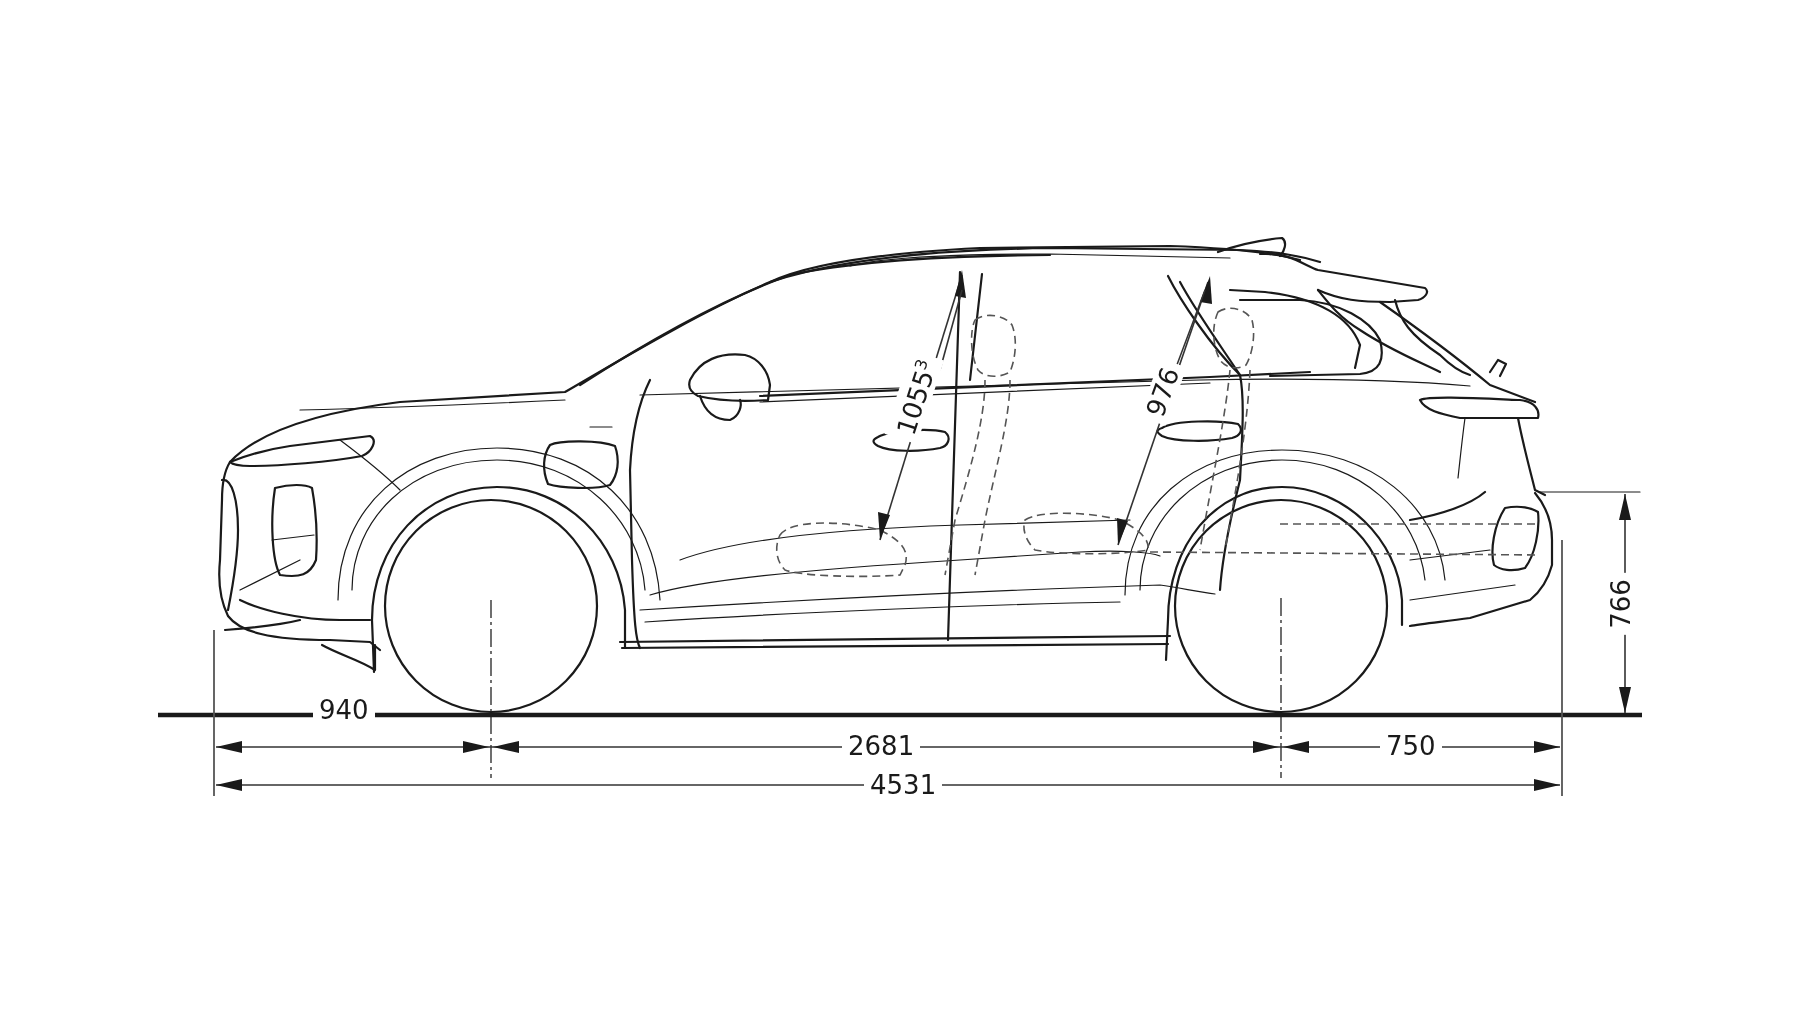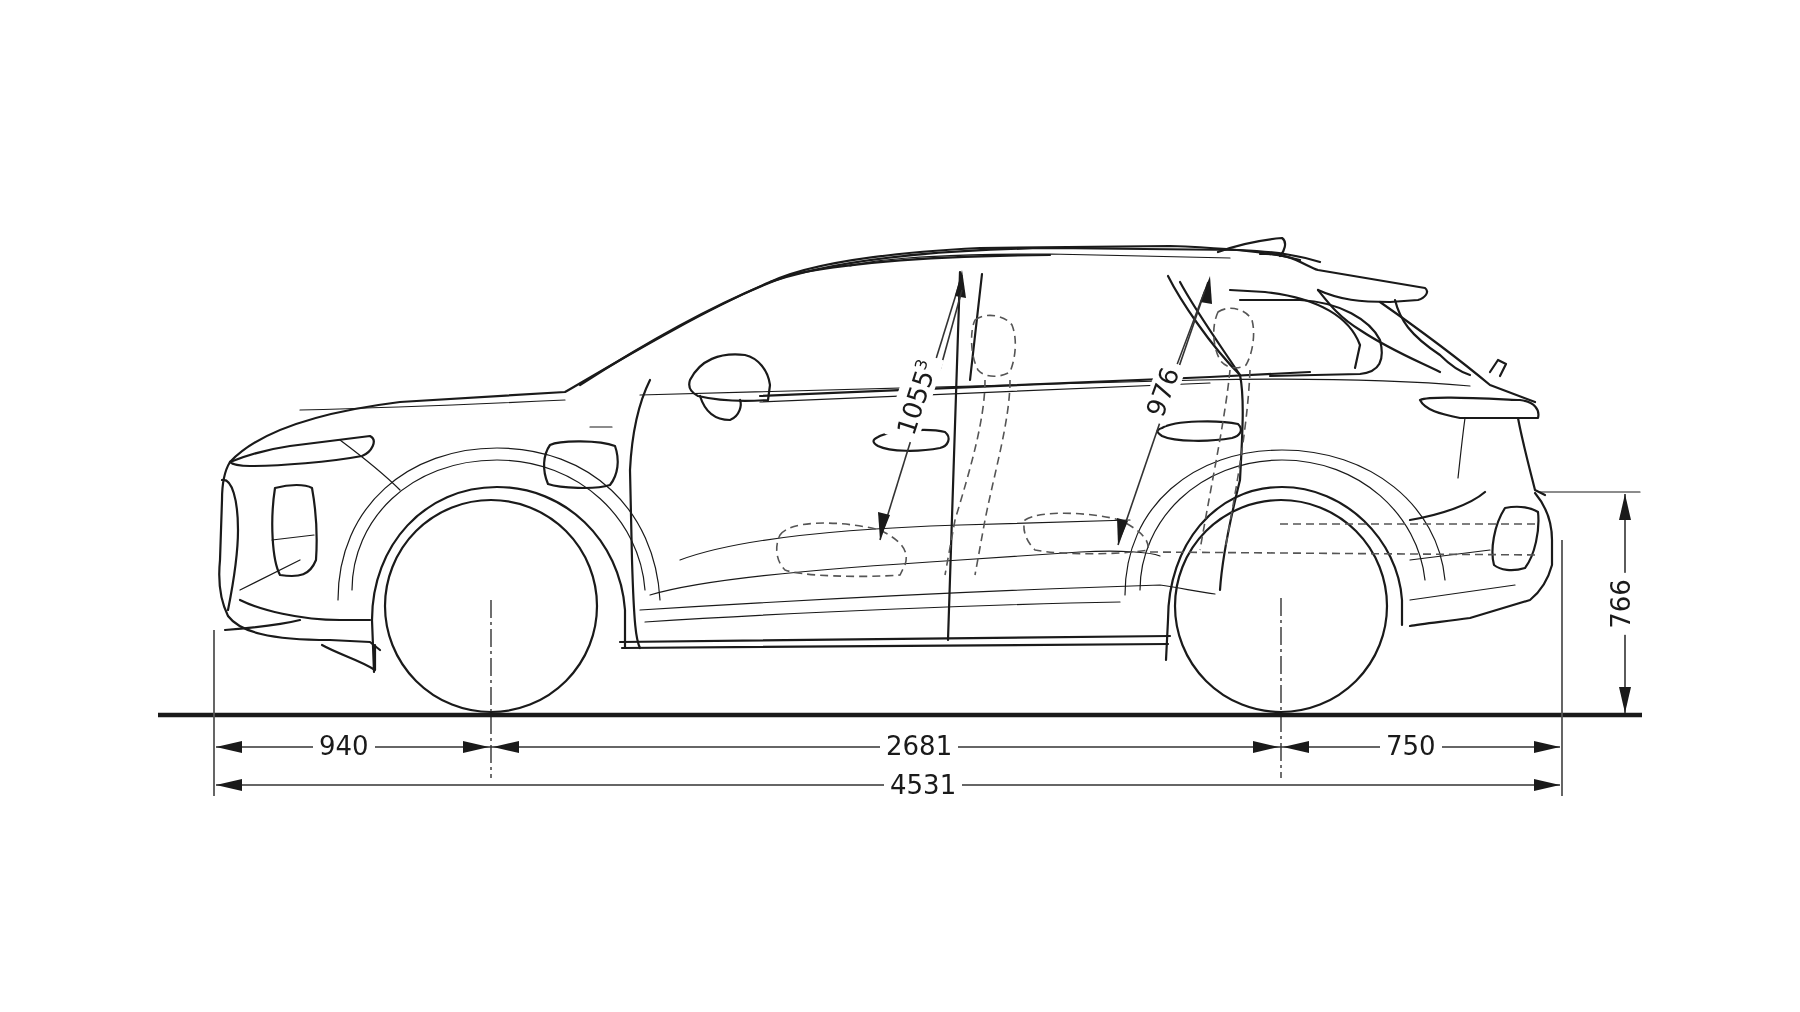--- a/index.html
+++ b/index.html
@@ -154,23 +154,23 @@
     <polygon class="arrow" points="1560,785 1534,779 1534,791"></polygon>
   </g>
 
   <g>
     <line x1="1625" y1="494" x2="1625" y2="713" class="dim"></line>
     <polygon class="arrow" points="1625,494 1619,520 1631,520"></polygon>
     <polygon class="arrow" points="1625,713 1619,687 1631,687"></polygon>
   </g>
 </svg>
 
-<div class="lbl" style="left:313px;top:732px;">940</div>
-<div class="lbl" style="left:880px;top:732px;text-align:center;">2681</div>
+<div class="lbl" style="left:313px;top:696px;">940</div>
+<div class="lbl" style="left:842px;top:732px;text-align:center;">2681</div>
 <div class="lbl" style="left:1380px;top:732px;">750</div>
-<div class="lbl" style="left:884px;top:771px;">4531</div>
+<div class="lbl" style="left:864px;top:771px;">4531</div>
 
 <div class="lbl" style="left:1590px;top:590px;transform:rotate(-90deg);transform-origin:center;background:#fff;">766</div>
 
 <div class="lbl" style="left:870px;top:380px;transform:rotate(-72deg);transform-origin:center;background:#fff;"><span>1055</span><sup style="font-size:16px;">3</sup></div>
 
 <div class="lbl" style="left:1132px;top:378px;transform:rotate(-70deg);transform-origin:center;background:#fff;">976</div>
 </div>
 
 </body></html>

